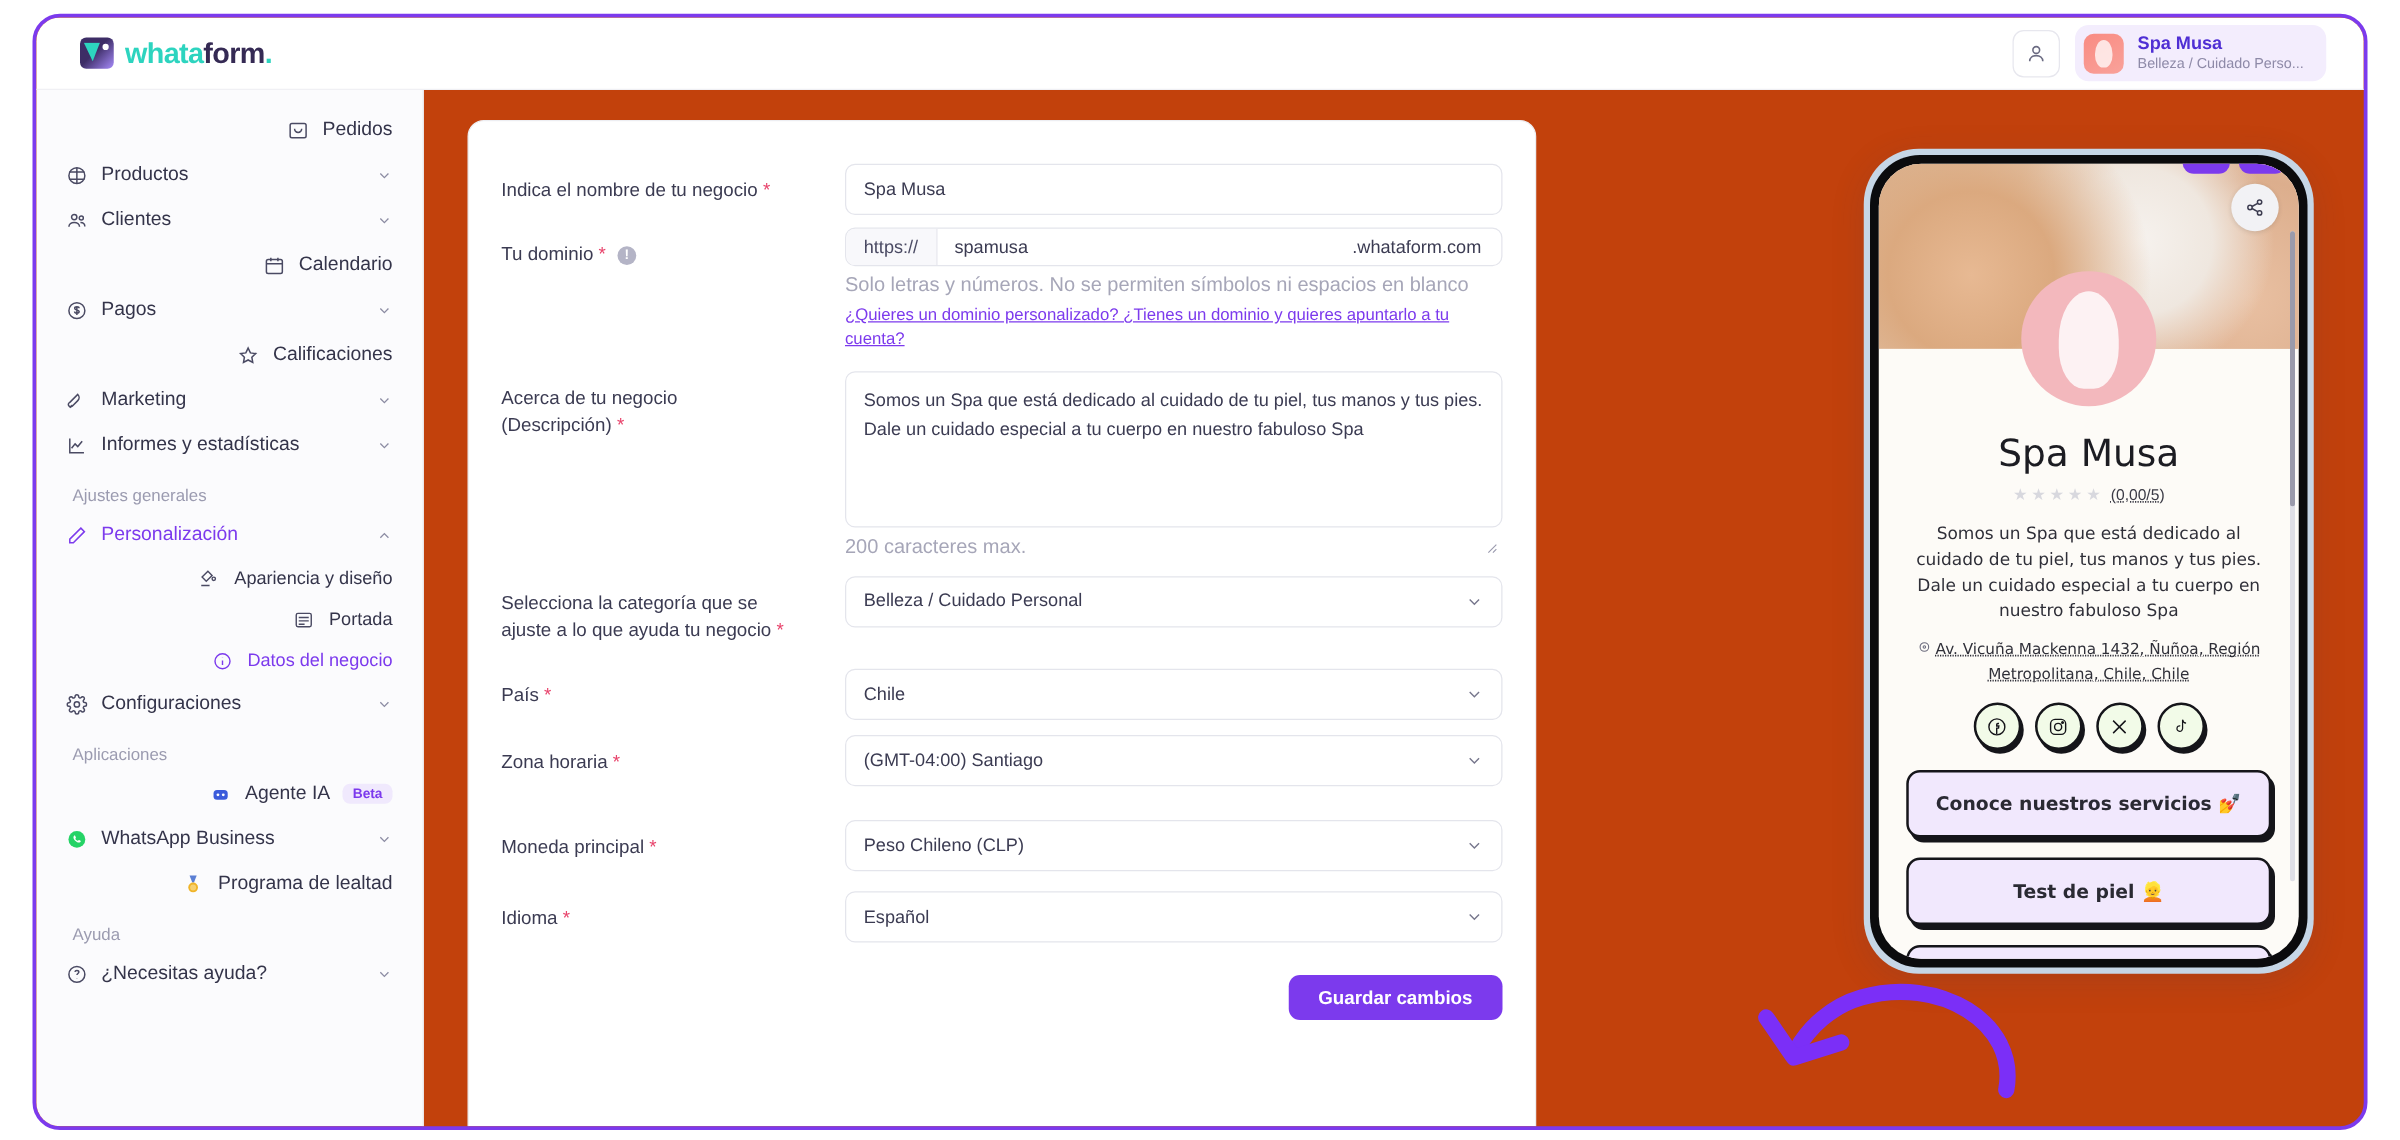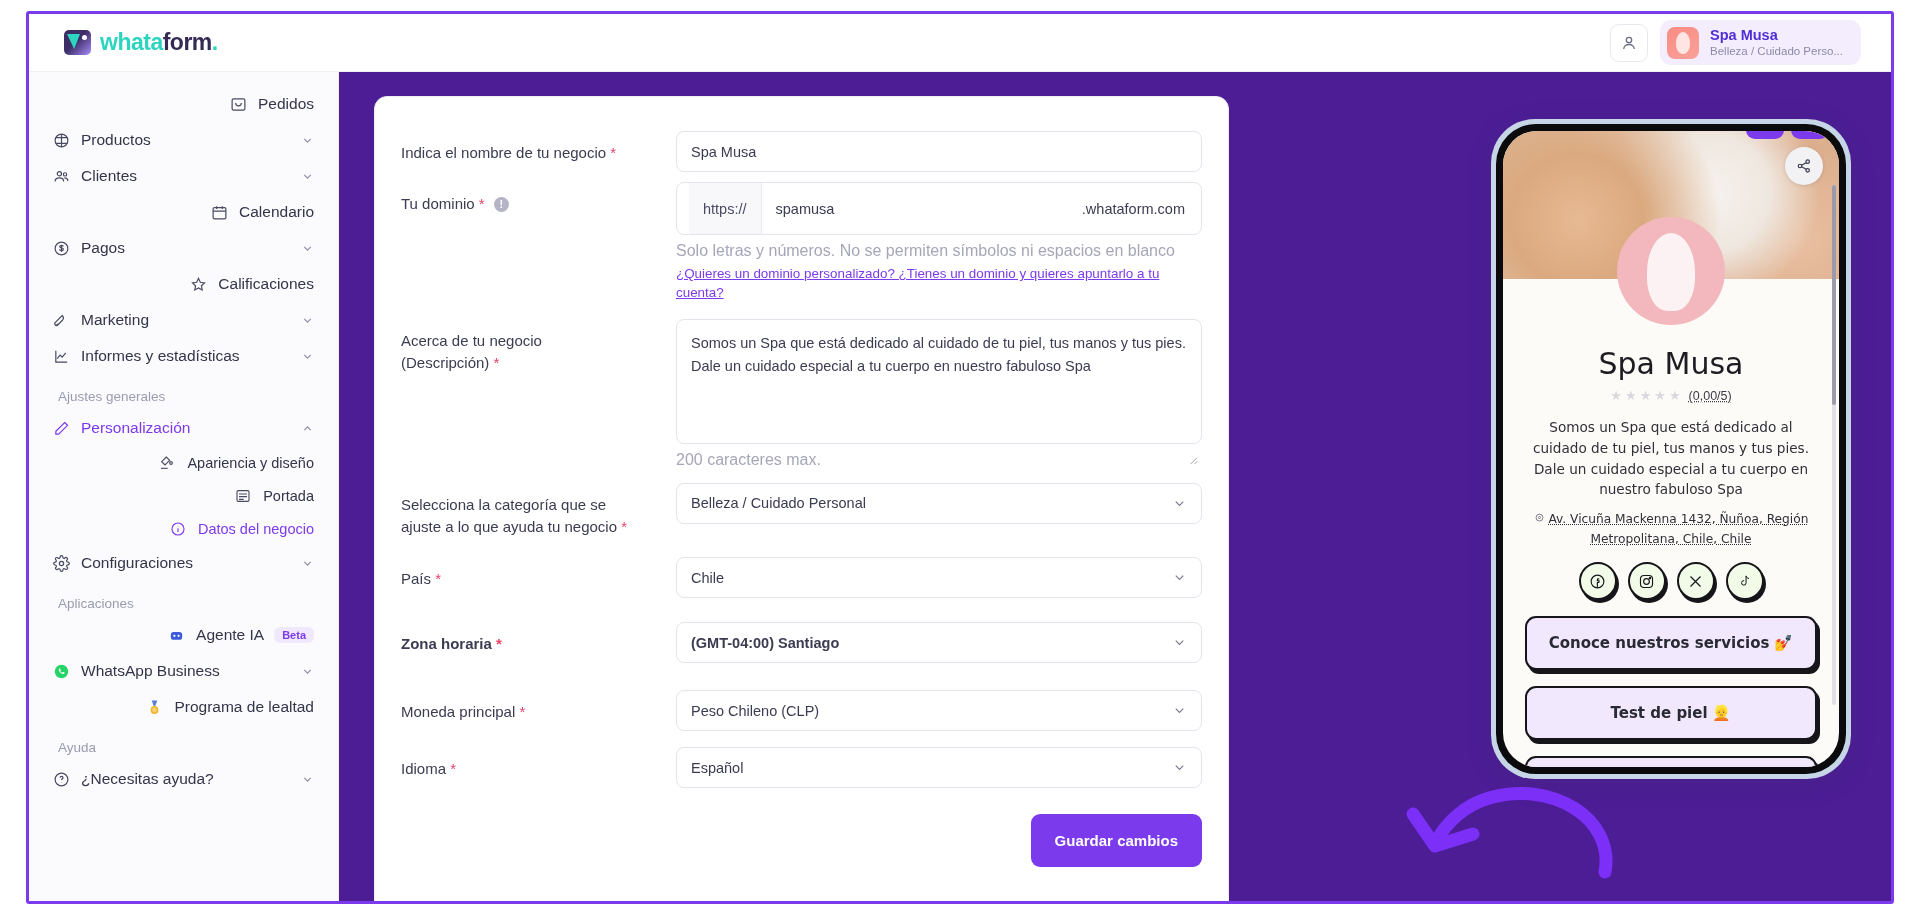--- a/index.html
+++ b/index.html
@@ -7,22 +7,22 @@
     width: 1920px; height: 912px;
     font-family: "Liberation Sans", sans-serif;
     background: #ffffff;
     overflow: hidden;
   }
   .app-frame {
     position: absolute;
     left: 26px; top: 11px;
     width: 1868px; height: 893px;
     border: 3px solid #7c3aed;
-    border-radius: 3px;
-    background: #4c1d95;
+    border-radius: 22px;
+    background: #c2410c;
     overflow: hidden;
   }
 
   
   .topbar {
     position: absolute; left: 0; top: 0;
     width: 100%; height: 58px;
     background: #ffffff;
     display: flex; align-items: center;
     border-bottom: 1px solid #f0f0f4;
@@ -132,22 +132,22 @@
   .req { color: #e8436b; }
   .fctrl { flex: 1; }
   .inp {
     width: 100%; height: 41px;
     border: 1px solid #e4e5ec; border-radius: 8px;
     background: #fff; padding: 0 14px;
     font-size: 14.5px; color: #3b3b52;
     font-family: "Liberation Sans", sans-serif;
     display: flex; align-items: center;
   }
-  .domain-row { display: flex; width: 100%; height: 53px;
-    border: 1px solid #e4e5ec; border-radius: 8px; overflow: hidden; background:#fff;padding-left:12px; }
+  .domain-row { display: flex; width: 100%; height: 31px;
+    border: 1px solid #e4e5ec; border-radius: 8px; overflow: hidden; background:#fff; }
   .domain-prefix {
     background: #f8f8fb; border-right: 1px solid #e9e9f0;
     display: flex; align-items: center; padding: 0 14px;
     font-size: 14.5px; color: #4a4a63;
   }
   .domain-input { flex: 1; display: flex; align-items: center;
     padding: 0 14px; font-size: 14.5px; color: #3b3b52; }
   .domain-suffix { display: flex; align-items: center;
     padding: 0 16px 0 0; font-size: 14.5px; color: #3b3b52; }
   .hint { font-size: 16px; color: #a6a6b8; margin-top: 7px; }
@@ -180,21 +180,21 @@
   .info-dot {
     display: inline-flex; align-items: center; justify-content: center;
     width: 15px; height: 15px; border-radius: 50%;
     background: #b4b4c6; color: #fff; font-size: 11px;
     font-weight: bold; vertical-align: 1px; margin-left: 5px;
   }
   .save-row { display: flex; justify-content: flex-end; padding: 0 26px; margin-top: 26px; }
   .btn-save {
     background: #7c3aed; color: #fff;
     border: none; border-radius: 9px;
-    padding: 0 24px; height: 53px;
+    padding: 0 24px; height: 36px;
     font-size: 15px; font-weight: bold; cursor: pointer;
     font-family: "Liberation Sans", sans-serif;
   }
 
   
   .arrow-svg { position: absolute; left: 1030px; top: 700px;
     width: 260px; height: 110px; pointer-events: none; z-index: 40; }
 
   
   .preview {
@@ -629,21 +629,21 @@
               <span>Chile</span>
               <span class="caret">
                   <svg width="15" height="15" viewBox="0 0 24 24" fill="none" stroke="currentColor" stroke-width="1.8">
                     <path d="M6 9l6 6 6-6"></path>
                   </svg>
                 </span>
             </div>
           </div>
         </div>
 
-        <div class="frow" style="margin-top:24px;font-weight:bold;">
+        <div class="frow" style="margin-top:12px;">
           <div class="flabel">
             <span>Zona horaria</span>
             <span class="req">*</span>
           </div>
           <div class="fctrl">
             <div class="sel">
               <span>(GMT-04:00) Santiago</span>
               <span class="caret">
                   <svg width="15" height="15" viewBox="0 0 24 24" fill="none" stroke="currentColor" stroke-width="1.8">
                     <path d="M6 9l6 6 6-6"></path>

